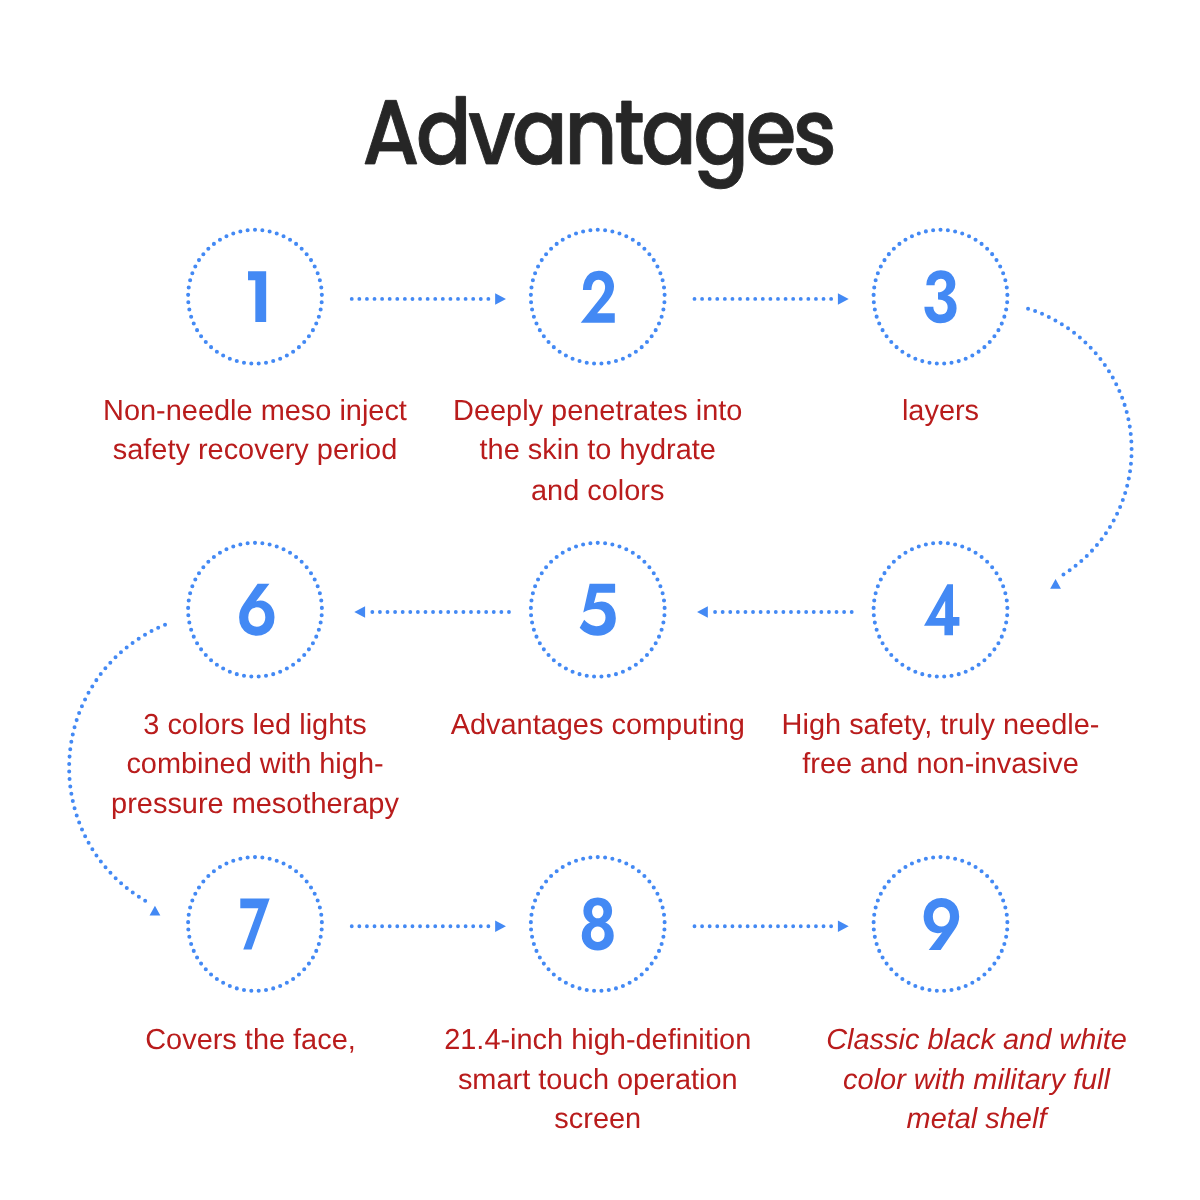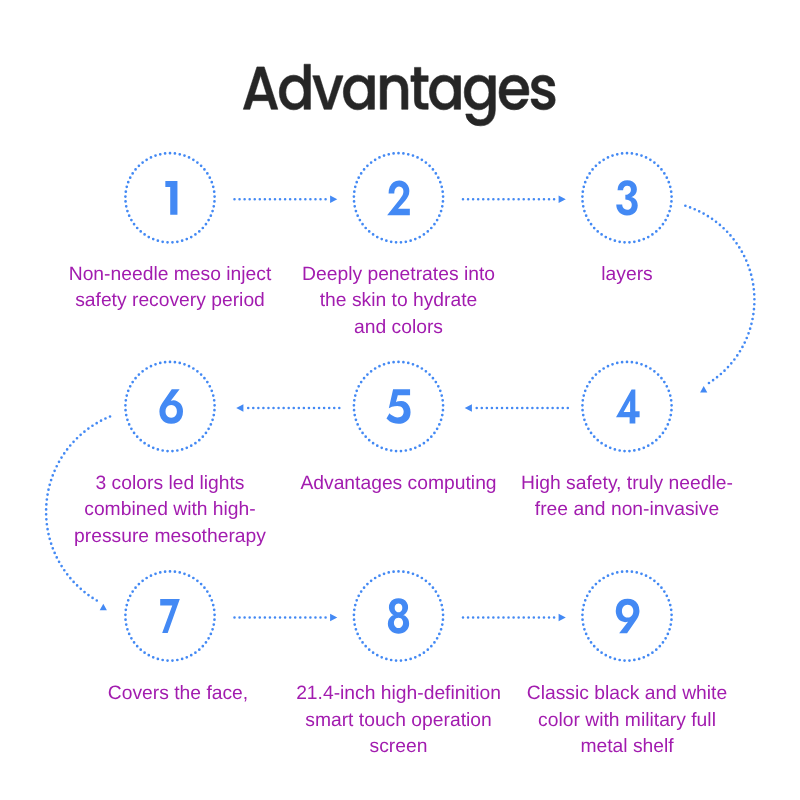--- a/index.html
+++ b/index.html
@@ -3,21 +3,21 @@
 <meta charset="utf-8">
 <title>Advantages</title>
 <style>
   html,body{margin:0;padding:0;}
   body{width:800px;height:800px;background:#ffffff;
        font-family:"Liberation Sans",sans-serif;overflow:hidden;
        -webkit-font-smoothing:antialiased;text-rendering:geometricPrecision;}
   #stage{position:relative;width:800px;height:800px;background:#ffffff;}
   #bgsvg{position:absolute;left:0;top:0;width:800px;height:800px;}
   .step{position:absolute;left:0;top:0;}
-  .caption{position:absolute;text-align:center;color:#a21caf;
+  .caption{position:absolute;text-align:center;color:#b91c1c;
            font-size:19.3px;line-height:26.6px;white-space:nowrap;}
   .cline{text-align:center;}
   .srnum{position:absolute;width:1px;height:1px;overflow:hidden;
          clip:rect(0 0 0 0);white-space:nowrap;}
   .title-text{position:absolute;width:1px;height:1px;overflow:hidden;
          clip:rect(0 0 0 0);white-space:nowrap;}
 </style>
 </head>
 <body>
 
@@ -110,33 +110,33 @@
   <div class="step">
     <span class="srnum">6</span>
     <div class="caption" style="left:40.0px;top:470.8px;width:260.0px;">
       <div class="cline">3 colors led lights</div>
       <div class="cline">combined with high-</div>
       <div class="cline">pressure mesotherapy</div>
     </div>
   </div>
   <div class="step">
     <span class="srnum">7</span>
-    <div class="caption" style="left:48px;top:681.2px;width:260.0px;">
+    <div class="caption" style="left:37px;top:681.2px;width:260.0px;">
       <div class="cline">Covers the face,</div>
     </div>
   </div>
   <div class="step">
     <span class="srnum">8</span>
     <div class="caption" style="left:268.5px;top:681.2px;width:260.0px;">
       <div class="cline">21.4-inch high-definition</div>
       <div class="cline">smart touch operation</div>
       <div class="cline">screen</div>
     </div>
   </div>
   <div class="step">
     <span class="srnum">9</span>
-    <div class="caption" style="left:497.0px;top:681.2px;width:260.0px;">
+    <div class="caption" style="left:521px;top:681.2px;width:260.0px;font-style:italic;">
       <div class="cline">Classic black and white</div>
       <div class="cline">color with military full</div>
       <div class="cline">metal shelf</div>
     </div>
   </div>
 </div>
 
 </body></html>

